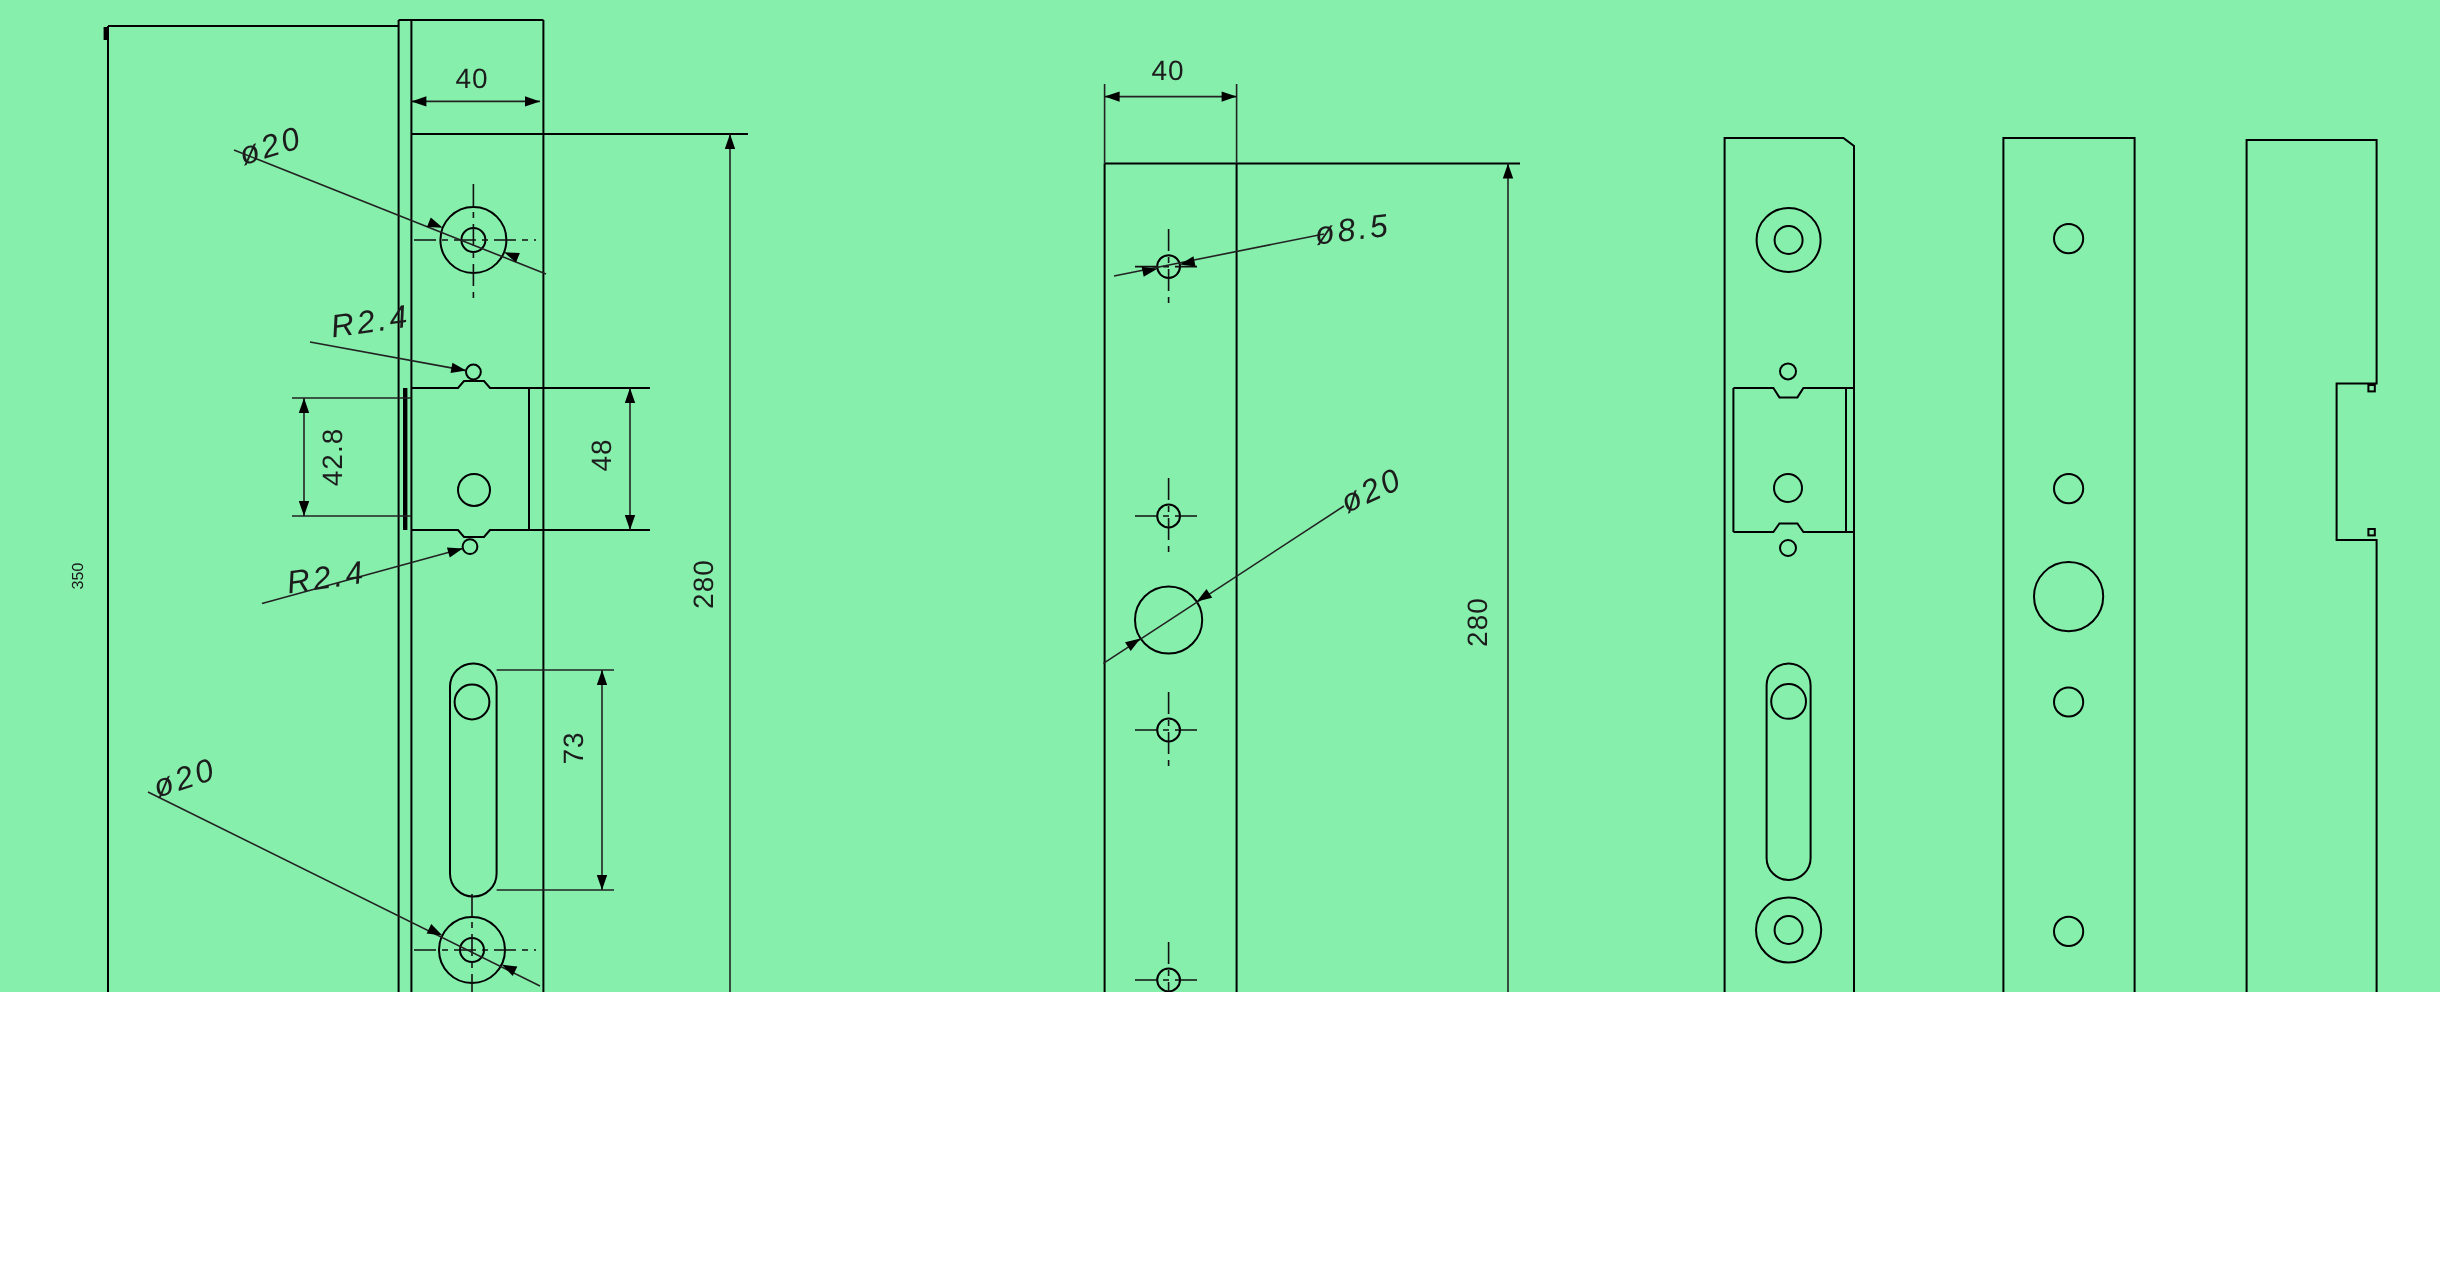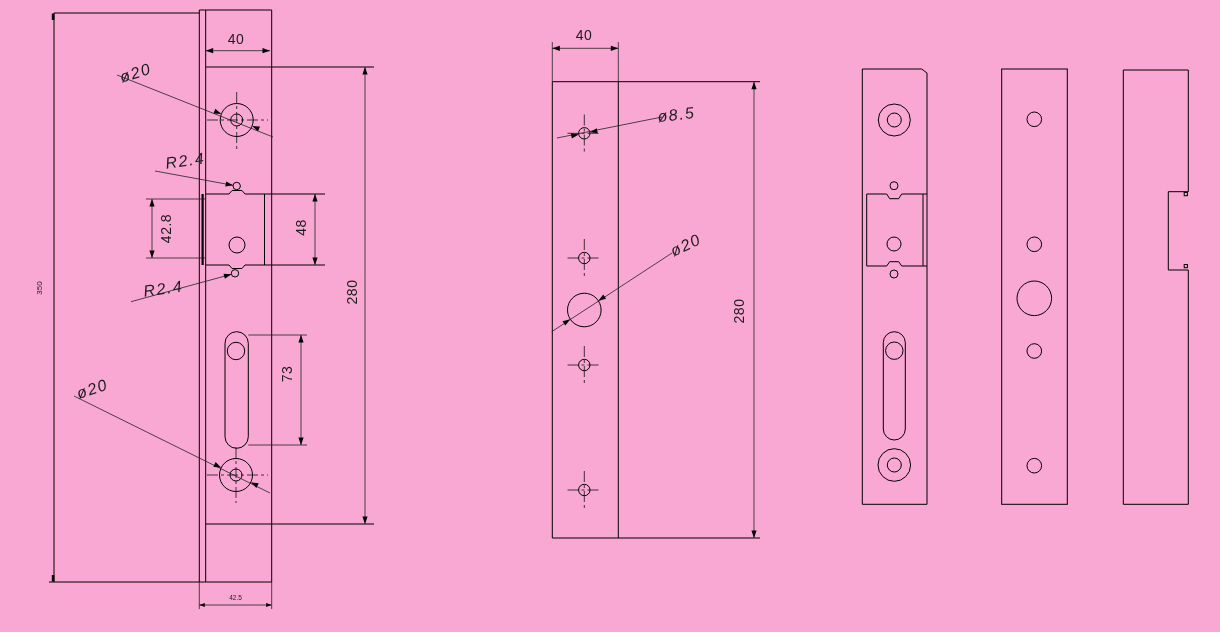--- a/index.html
+++ b/index.html
@@ -1,16 +1,16 @@
 <!DOCTYPE html>
 <html><head>
 <meta charset="utf-8">
 <style>
   html,body{margin:0;padding:0;background:#fff;}
-  .canvas{position:relative;width:1220px;height:632px;background:#f9a8d4;overflow:hidden;
+  .canvas{position:relative;width:1220px;height:496px;background:#86efac;overflow:hidden;
           font-family:"Liberation Sans",sans-serif;text-align:center;}
   svg{display:block}
   .ln{stroke:#000;stroke-width:1;fill:none}
   .ln2{stroke:#000;stroke-width:2.2;fill:none}
   .cl{stroke:#111;stroke-width:0.8;fill:none;stroke-dasharray:11 3 3 3}
   .thin{stroke:#222;stroke-width:0.8;fill:none}
   .ar{fill:#000;stroke:none}
   .cad-dim{font:14px "Liberation Sans",sans-serif;fill:#1c1c1c;letter-spacing:0.5px}
   .cad-dim-sm{font:6.5px "Liberation Sans",sans-serif;fill:#1c1c1c}
   .cad-dim-tiny{font:8px "Liberation Sans",sans-serif;fill:#1c1c1c}

